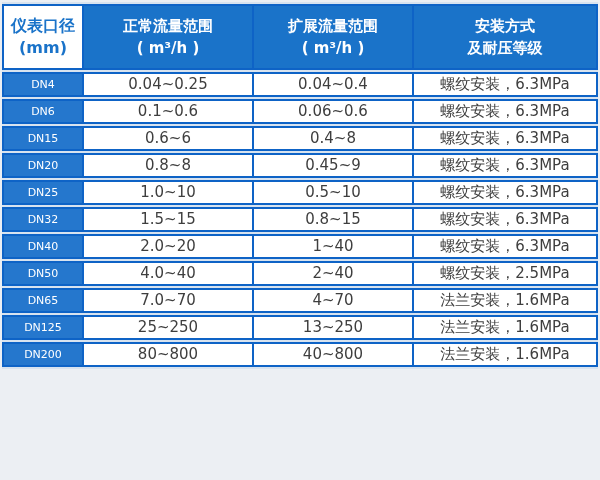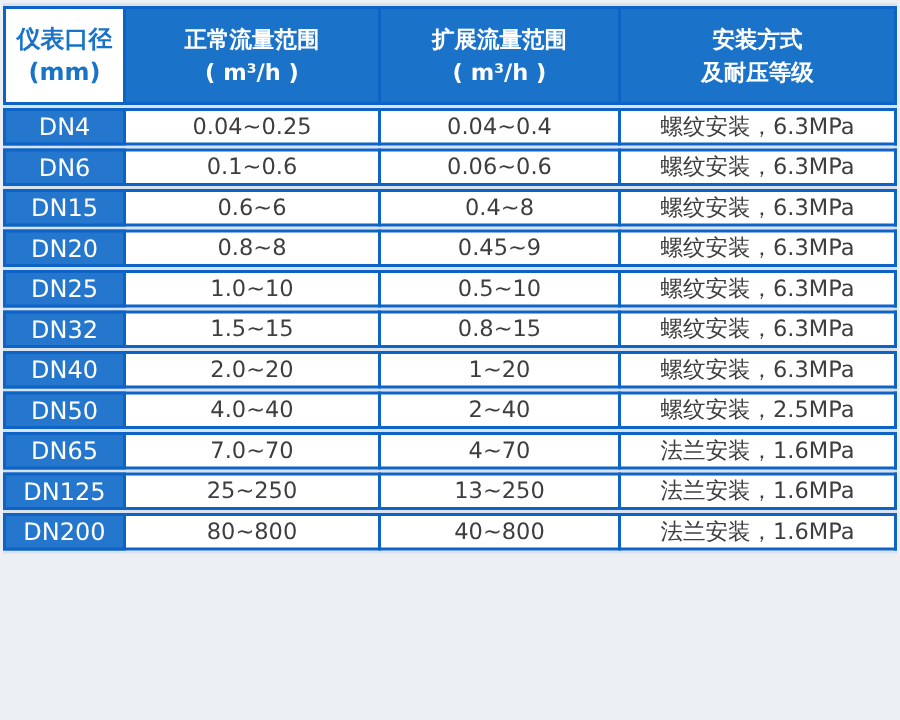--- a/index.html
+++ b/index.html
@@ -51,21 +51,21 @@
   }
   thead th.corner{
     background:var(--corner_bg);
     color:var(--corner_text);
     font-size:16px;
   }
   tbody th.dn{
     height:21px;line-height:21px;
     background:var(--dn_bg);
     color:var(--dn_text);
-    font-size:16px;font-weight:normal;
+    font-size:11px;font-weight:normal;
   }
   tbody td{
     height:21px;line-height:21px;
     background:var(--cell_bg);
     color:var(--cell_text);
     font-size:15px;
   }
 </style>
 </head>
 <body>
@@ -130,21 +130,21 @@
     </tr>
     <tr>
       <th class="dn">DN32</th>
       <td>1.5~15</td>
       <td>0.8~15</td>
       <td>螺纹安装，6.3MPa</td>
     </tr>
     <tr>
       <th class="dn">DN40</th>
       <td>2.0~20</td>
-      <td>1~20</td>
+      <td>1~40</td>
       <td>螺纹安装，6.3MPa</td>
     </tr>
     <tr>
       <th class="dn">DN50</th>
       <td>4.0~40</td>
       <td>2~40</td>
       <td>螺纹安装，2.5MPa</td>
     </tr>
     <tr>
       <th class="dn">DN65</th>

